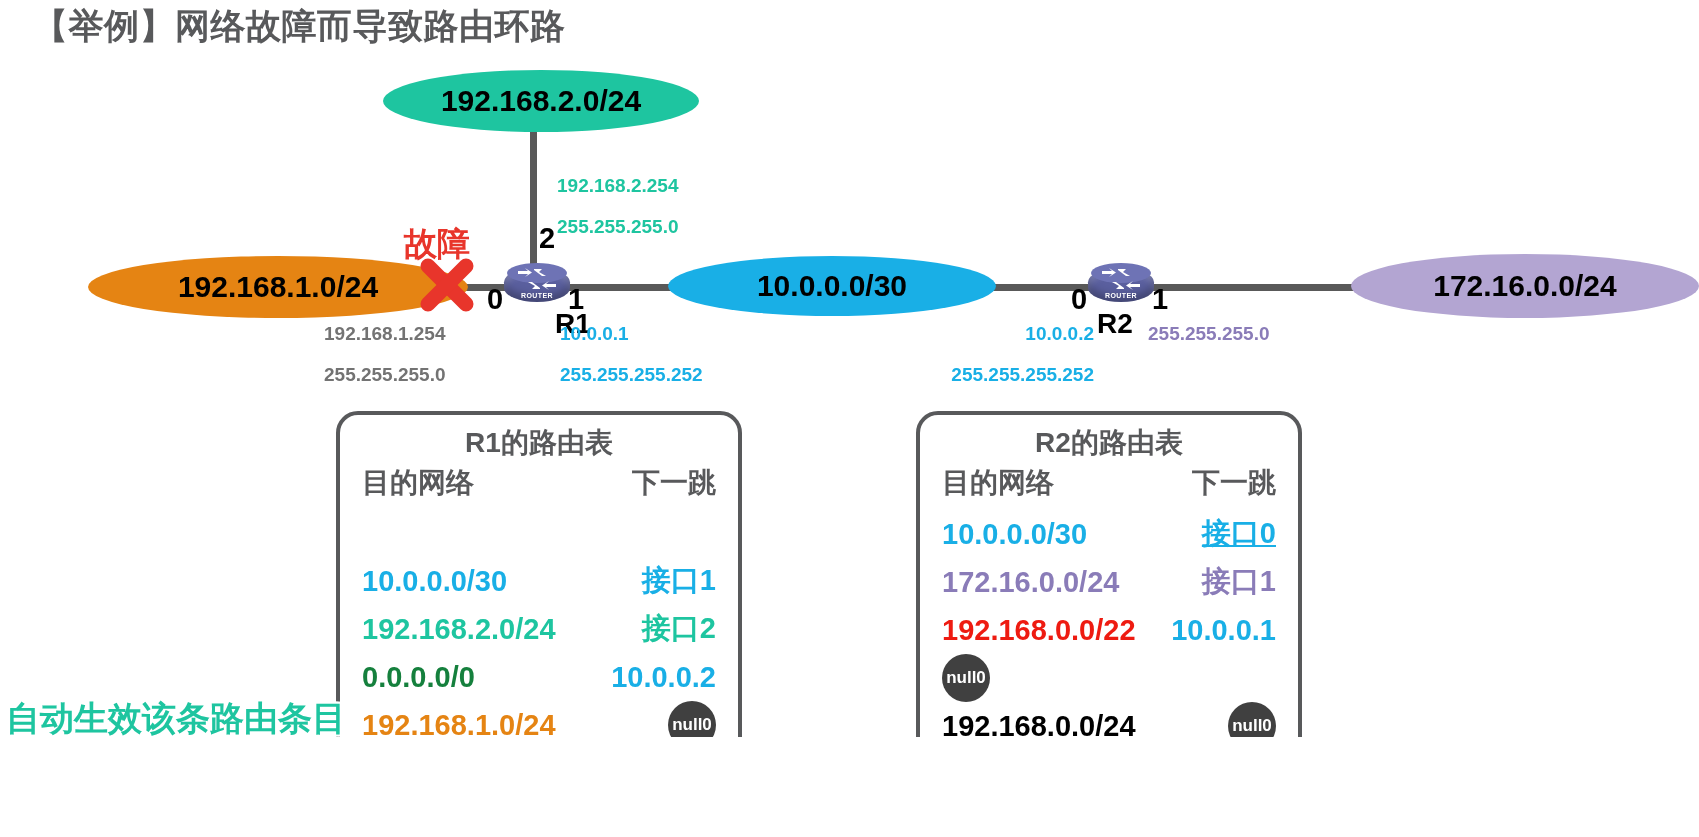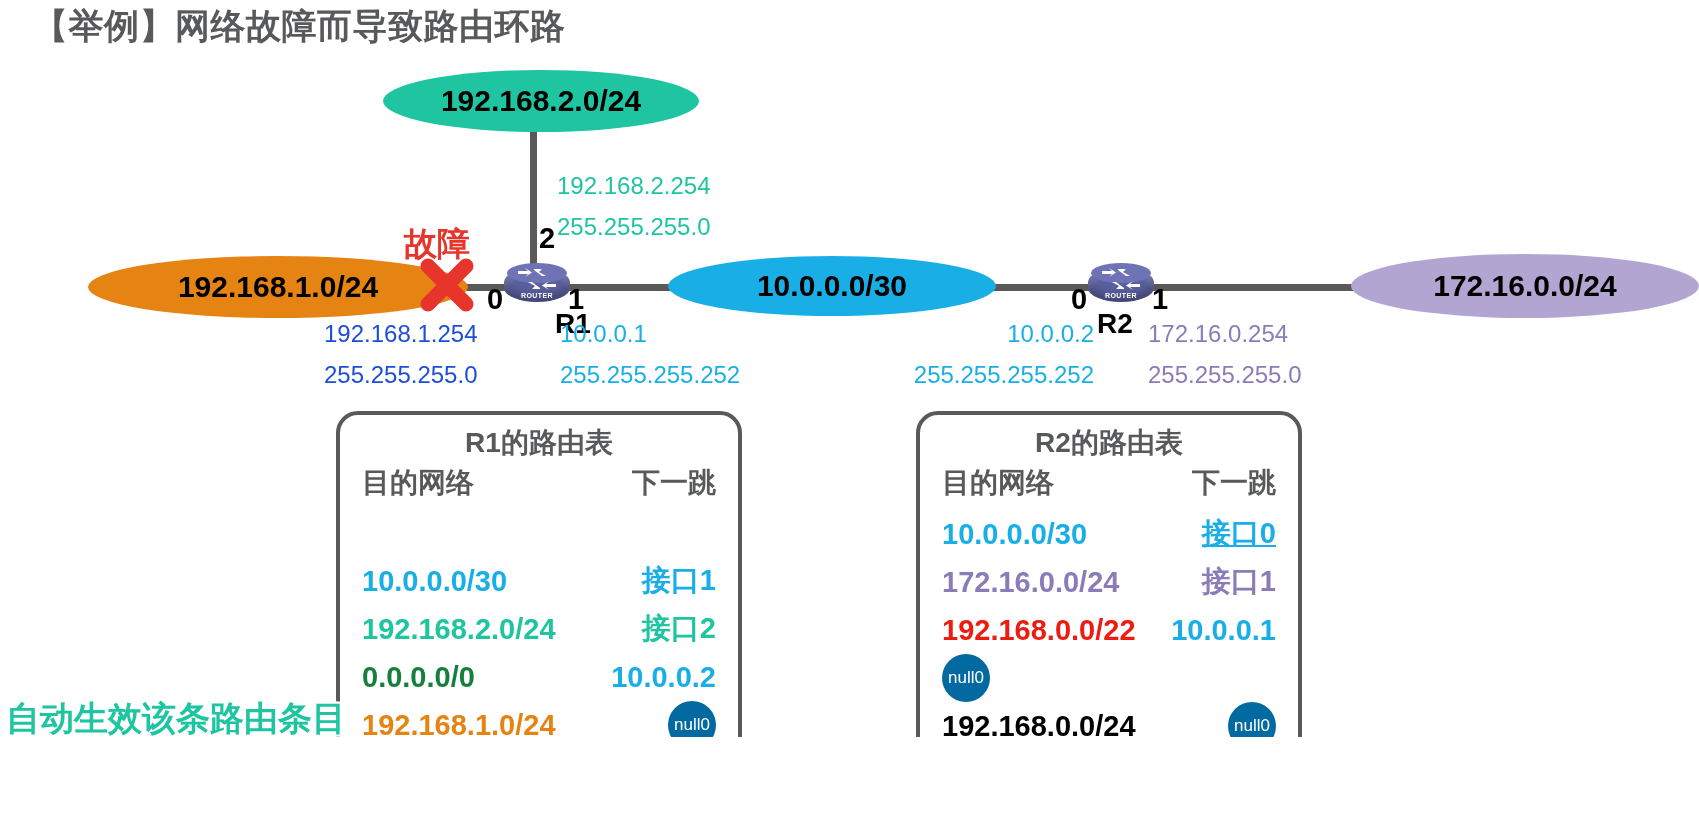--- a/index.html
+++ b/index.html
@@ -140,22 +140,22 @@
                  0 -2px 0 #fff, 0 2px 0 #fff, -2px 0 0 #fff, 2px 0 0 #fff;
     white-space: nowrap;
   }
   #fault-x {
     left: 420px; top: 258px;
     width: 54px; height: 54px;
   }
 
   
   .iface {
-    font-weight: normal;
-    font-size: 24px;
+    font-weight: bold;
+    font-size: 19px;
     line-height: 41px;
     white-space: nowrap;
   }
   #iface-r1-e0 { left: 324px; top: 313px; color: #E58413; text-align: left; }
   #iface-r1-e1 { left: 560px; top: 313px; color: #19AFE6; text-align: left; }
   #iface-r1-e2 { left: 557px; top: 165px; color: #1EC5A0; text-align: left; }
   #iface-r2-e0 { left: 882px; top: 313px; color: #19AFE6; text-align: right; width: 212px;}
   #iface-r2-e1 { left: 1148px; top: 313px; color: #8a7cb8; text-align: left; }
 
   
@@ -195,24 +195,24 @@
     height: 48px;
   }
   .trow .dest { white-space: nowrap; }
   .trow .hop { white-space: nowrap; }
   .null-badge {
     display: inline-flex;
     align-items: center;
     justify-content: center;
     width: 48px; height: 48px;
     border-radius: 50%;
-    background: #0369a1;
+    background: #404040;
     color: #ffffff;
     font-size: 17px;
-    font-weight: normal;
+    font-weight: bold;
   }
   #r1-rows { padding-top: 55px; }
   #r2-rows { padding-top: 8px; }
 
   
   #auto-note {
     left: 6px; top: 696px;
     font-size: 34px;
     font-weight: bold;
     color: #1EC5A0;
@@ -276,38 +276,37 @@
   <div class="abs port-num" id="r2-port-1">1</div>
 
   <div class="abs" id="fault-label">故障</div>
   <svg class="abs" id="fault-x" viewBox="0 0 54 54">
     <g stroke="#E8352B" stroke-width="15" stroke-linecap="round">
       <line x1="8" y1="8" x2="46" y2="46"></line>
       <line x1="46" y1="8" x2="8" y2="46"></line>
     </g>
   </svg>
 
-  <div class="abs iface" id="iface-r1-e0" style="color: #1d4ed8;">
+  <div class="abs iface" id="iface-r1-e0" style="color: #737373;">
     <div>192.168.1.254</div>
     <div>255.255.255.0</div>
   </div>
   <div class="abs iface" id="iface-r1-e1" style="color: rgb(25, 175, 230);">
     <div>10.0.0.1</div>
     <div>255.255.255.252</div>
   </div>
   <div class="abs iface" id="iface-r1-e2" style="color: rgb(30, 197, 160);">
     <div>192.168.2.254</div>
     <div>255.255.255.0</div>
   </div>
   <div class="abs iface" id="iface-r2-e0" style="color: rgb(25, 175, 230);">
     <div>10.0.0.2</div>
     <div>255.255.255.252</div>
   </div>
   <div class="abs iface" id="iface-r2-e1" style="color: rgb(138, 124, 184);">
-    <div>172.16.0.254</div>
     <div>255.255.255.0</div>
   </div>
 
   <div class="abs table-card" id="table-r1">
     <div class="table-title">R1的路由表</div>
     <div class="table-head">
       <span>目的网络</span>
       <span>下一跳</span>
     </div>
     <div class="table-rows" id="r1-rows">

